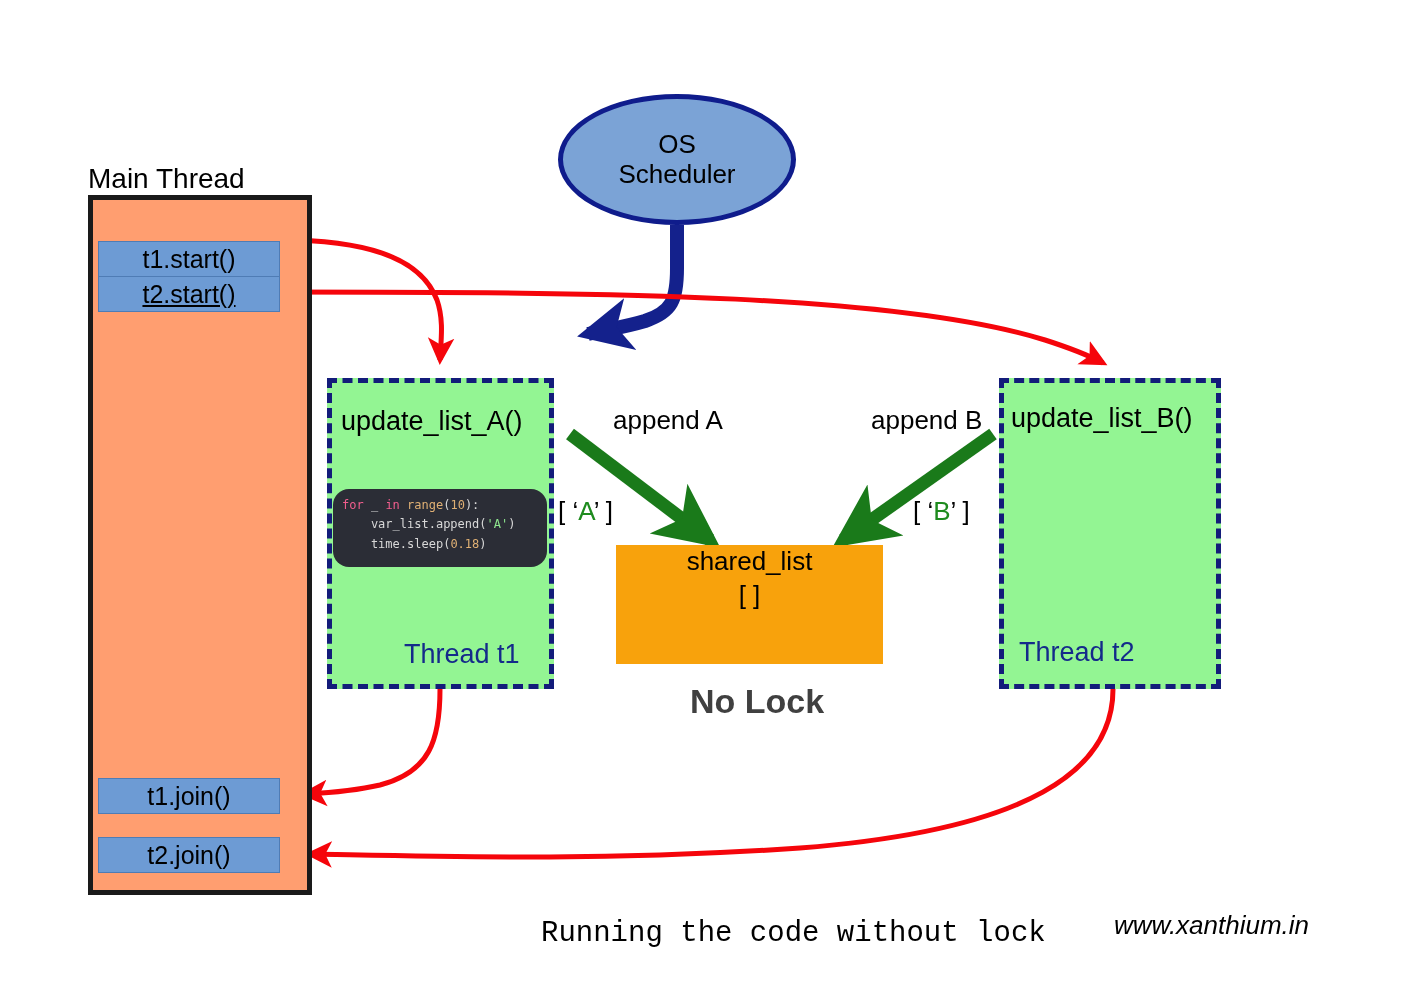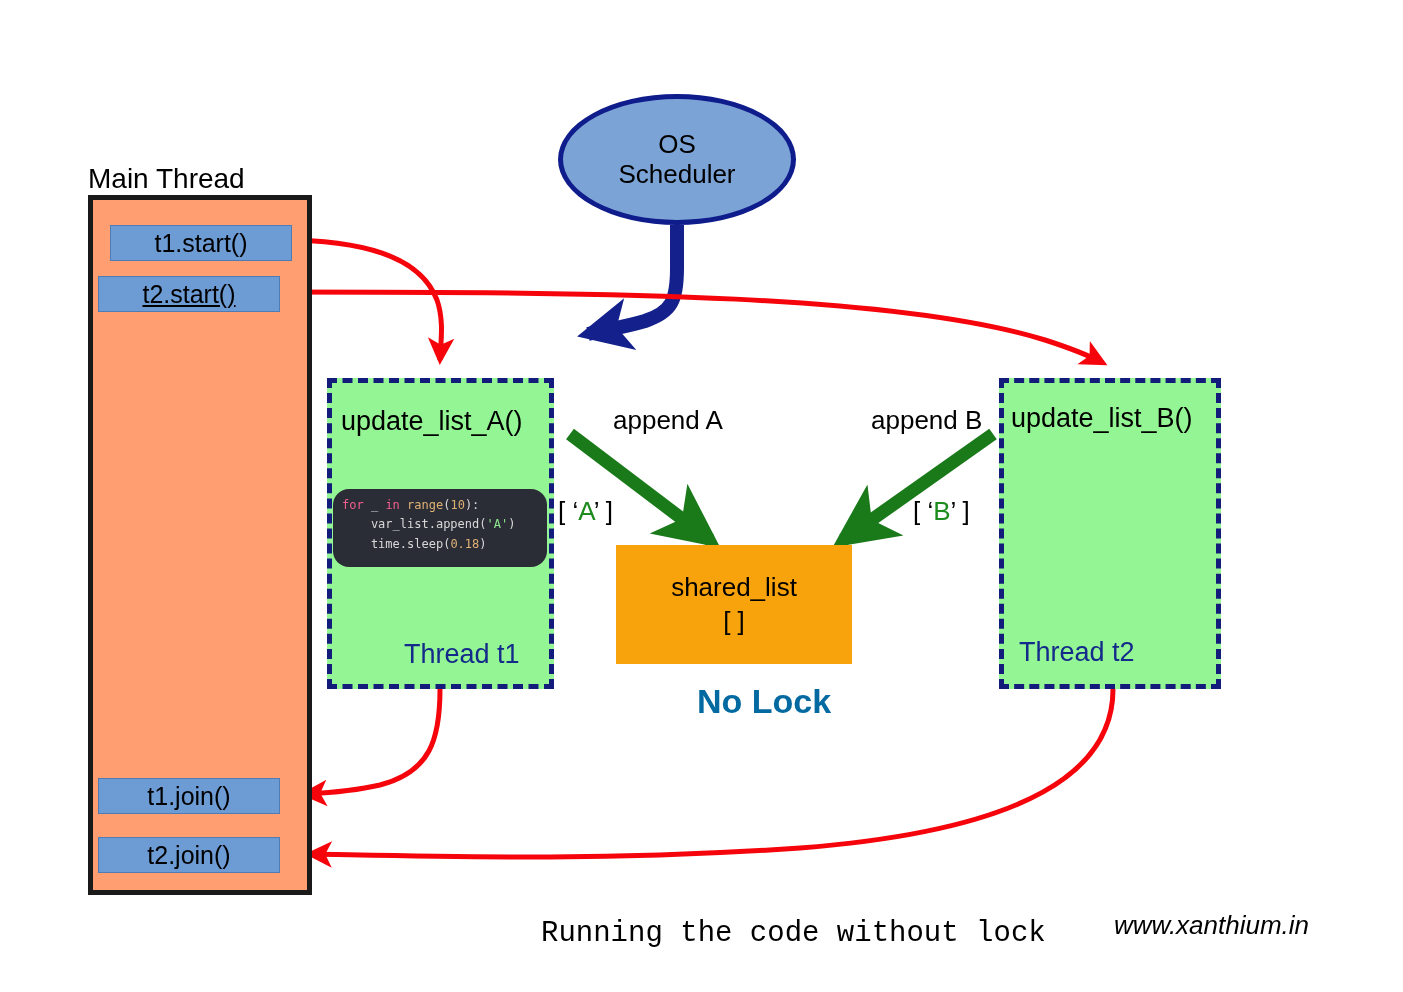--- a/index.html
+++ b/index.html
@@ -54,21 +54,21 @@
     background: #6D9BD4;
     border: 1px solid #4F7CB5;
     box-sizing: border-box;
     display: flex;
     align-items: center;
     justify-content: center;
     font-size: 25px;
     color: #000000;
     white-space: nowrap;
   }
-  #btn-t1-start { top: 225px; margin-left: 12px; }
+  #btn-t1-start { top: 241px; }
   #btn-t2-start { top: 276px; text-decoration: underline; }
   #btn-t1-join  { top: 778px; }
   #btn-t2-join  { top: 837px; }
 
   
   #os-scheduler {
     position: absolute;
     left: 558px;
     top: 94px;
     width: 238px;
@@ -144,40 +144,39 @@
   .tok-fn   { color: #E0B074; }
   .tok-num  { color: #E0B074; }
   .tok-str  { color: #8FE88F; }
   .tok-pl   { color: #D8D8D8; }
 
   
   #shared-list-box {
     position: absolute;
     left: 616px;
     top: 545px;
-    width: 236px;
+    width: 267px;
     height: 119px;
     background: #F8A20C;
     display: flex;
     flex-direction: column;
     align-items: center;
-    justify-content: center;
+    justify-content: flex-start;
     font-size: 26px;
     color: #000000;
     line-height: 1.3;
   }
   #no-lock-text {
     position: absolute;
     left: 690px;
     top: 682px;
     font-size: 34px;
     font-weight: bold;
-    color: #0369a1;
-    white-space: nowrap;
-    margin-left: 7px;
+    color: #404040;
+    white-space: nowrap;
   }
 
   
   .append-label {
     position: absolute;
     font-size: 26px;
     color: #000000;
     white-space: nowrap;
     margin-left: 30px;
   }

